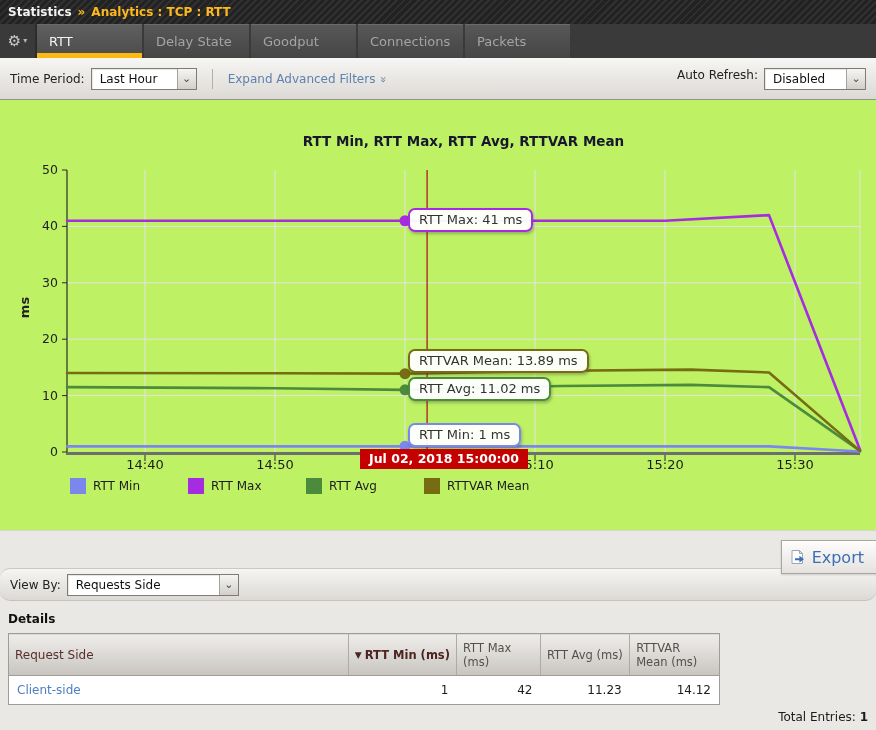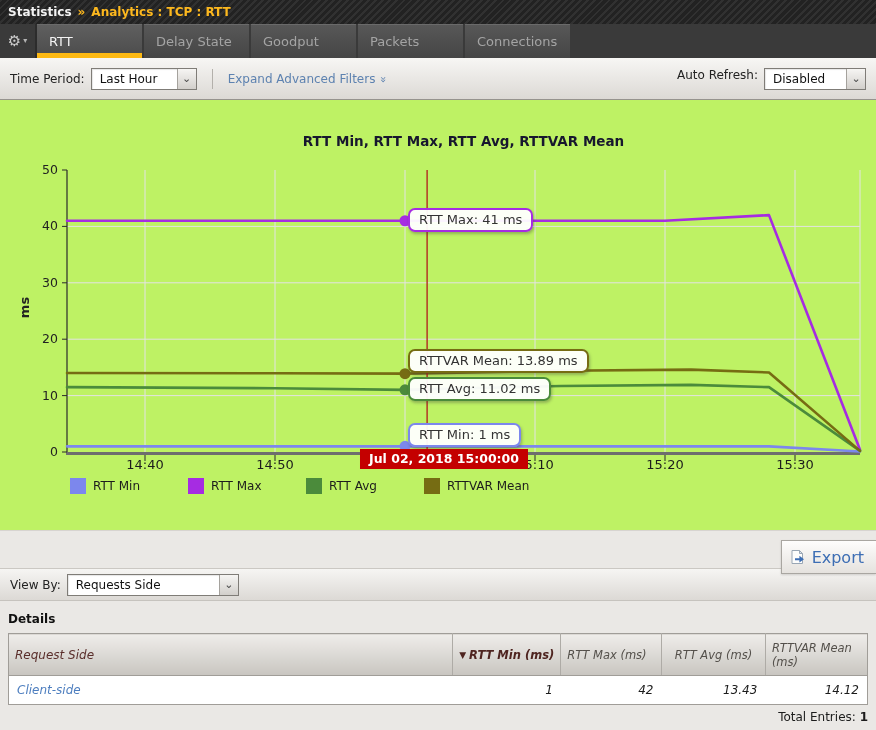--- a/index.html
+++ b/index.html
@@ -106,38 +106,38 @@
     background: linear-gradient(#fefdfc, #e5e2de);
     border: 1px solid #a9a6a1; border-right: none;
     font-size: 16px; color: #3d6eb4; cursor: pointer;
     box-shadow: 0 1px 2px rgba(0,0,0,.15);
   }
 
   
   .viewby-band {
     height: 33px; background: linear-gradient(#f6f5f3, #dcd9d5);
     border-top: 1px solid #cbc8c3; border-bottom: 1px solid #c6c3be;
-    display: flex; align-items: center; padding: 0 10px; font-size: 12px; color: #222;
+    display: flex; align-items: center; padding: 0 10px; font-size: 12px; color: #222; border-radius: 10px;
   }
 
   
   .details { padding: 11px 8px 0; }
   .details-heading { font-size: 12px; font-weight: bold; color: #111; margin-bottom: 7px; }
-  table { width: 860px; border-collapse: collapse; background: #fff; font-size: 12px; border: 1px solid #a09d98; font-style: italic; }
+  table { width: 712px; border-collapse: collapse; background: #fff; font-size: 12px; border: 1px solid #a09d98; }
   thead th {
     background: linear-gradient(#efedea, #c8c5c0);
     border-right: 1px solid #aeaba6; border-bottom: 1px solid #a09d98;
     height: 42px; text-align: left; vertical-align: middle;
     padding: 4px 6px; font-weight: normal; color: #54504b; font-size: 11.5px;
     cursor: pointer;
   }
   thead th:last-child { border-right: none; }
   th.col-first { width: 452px; color: #5a2e2b; font-size: 12px; }
   th.col-sorted { width: 98px; font-weight: bold; color: #4e2420; white-space: nowrap; }
-  th.col-max { width: 102px; } th.col-avg { width: 105px; text-align: center; } th.col-var { width: 103px; }
+  th.col-max { width: 102px; } th.col-avg { width: 105px; } th.col-var { width: 103px; }
   .sort-ic { font-size: 9px; margin-right: 3px; position: relative; top: -1px; }
   td { padding: 7px 8px; color: #1c1c1c; height: 29px; }
   td.num { text-align: right; }
   .row-link { color: #4d7ebf; cursor: pointer; text-decoration: none; }
   .totals { width: 860px; margin-top: 5px; text-align: right; font-size: 12px; color: #1c1c1c; }
   .totals b { font-weight: bold; }
 </style>
 </head>
 <body>
 
@@ -156,24 +156,24 @@
     <span>RTT</span>
     <div class="tab-underline"></div>
   </div>
   <div class="tab">
     <span>Delay State</span>
   </div>
   <div class="tab">
     <span>Goodput</span>
   </div>
   <div class="tab">
+    <span>Connections</span>
+  </div>
+  <div class="tab">
     <span>Packets</span>
-  </div>
-  <div class="tab">
-    <span>Connections</span>
   </div>
 </div>
 
 <div class="filterbar">
   <span>Time Period:</span>
   <span class="sel sel-time">
     <span class="txt">Last Hour</span>
     <span class="arr">⌄</span>
   </span>
   <span class="fsep"></span>
@@ -295,21 +295,21 @@
         <th class="col-max">RTT Max (ms)</th>
         <th class="col-avg">RTT Avg (ms)</th>
         <th class="col-var">RTTVAR Mean (ms)</th>
       </tr>
     </thead>
     <tbody>
       <tr>
         <td><a class="row-link">Client-side</a></td>
         <td class="num">1</td>
         <td class="num">42</td>
-        <td class="num">13.43</td>
+        <td class="num">11.23</td>
         <td class="num">14.12</td>
       </tr>
     </tbody>
   </table>
   <div class="totals">
     <span>Total Entries:</span>
     <b>1</b>
   </div>
 </div>
 

